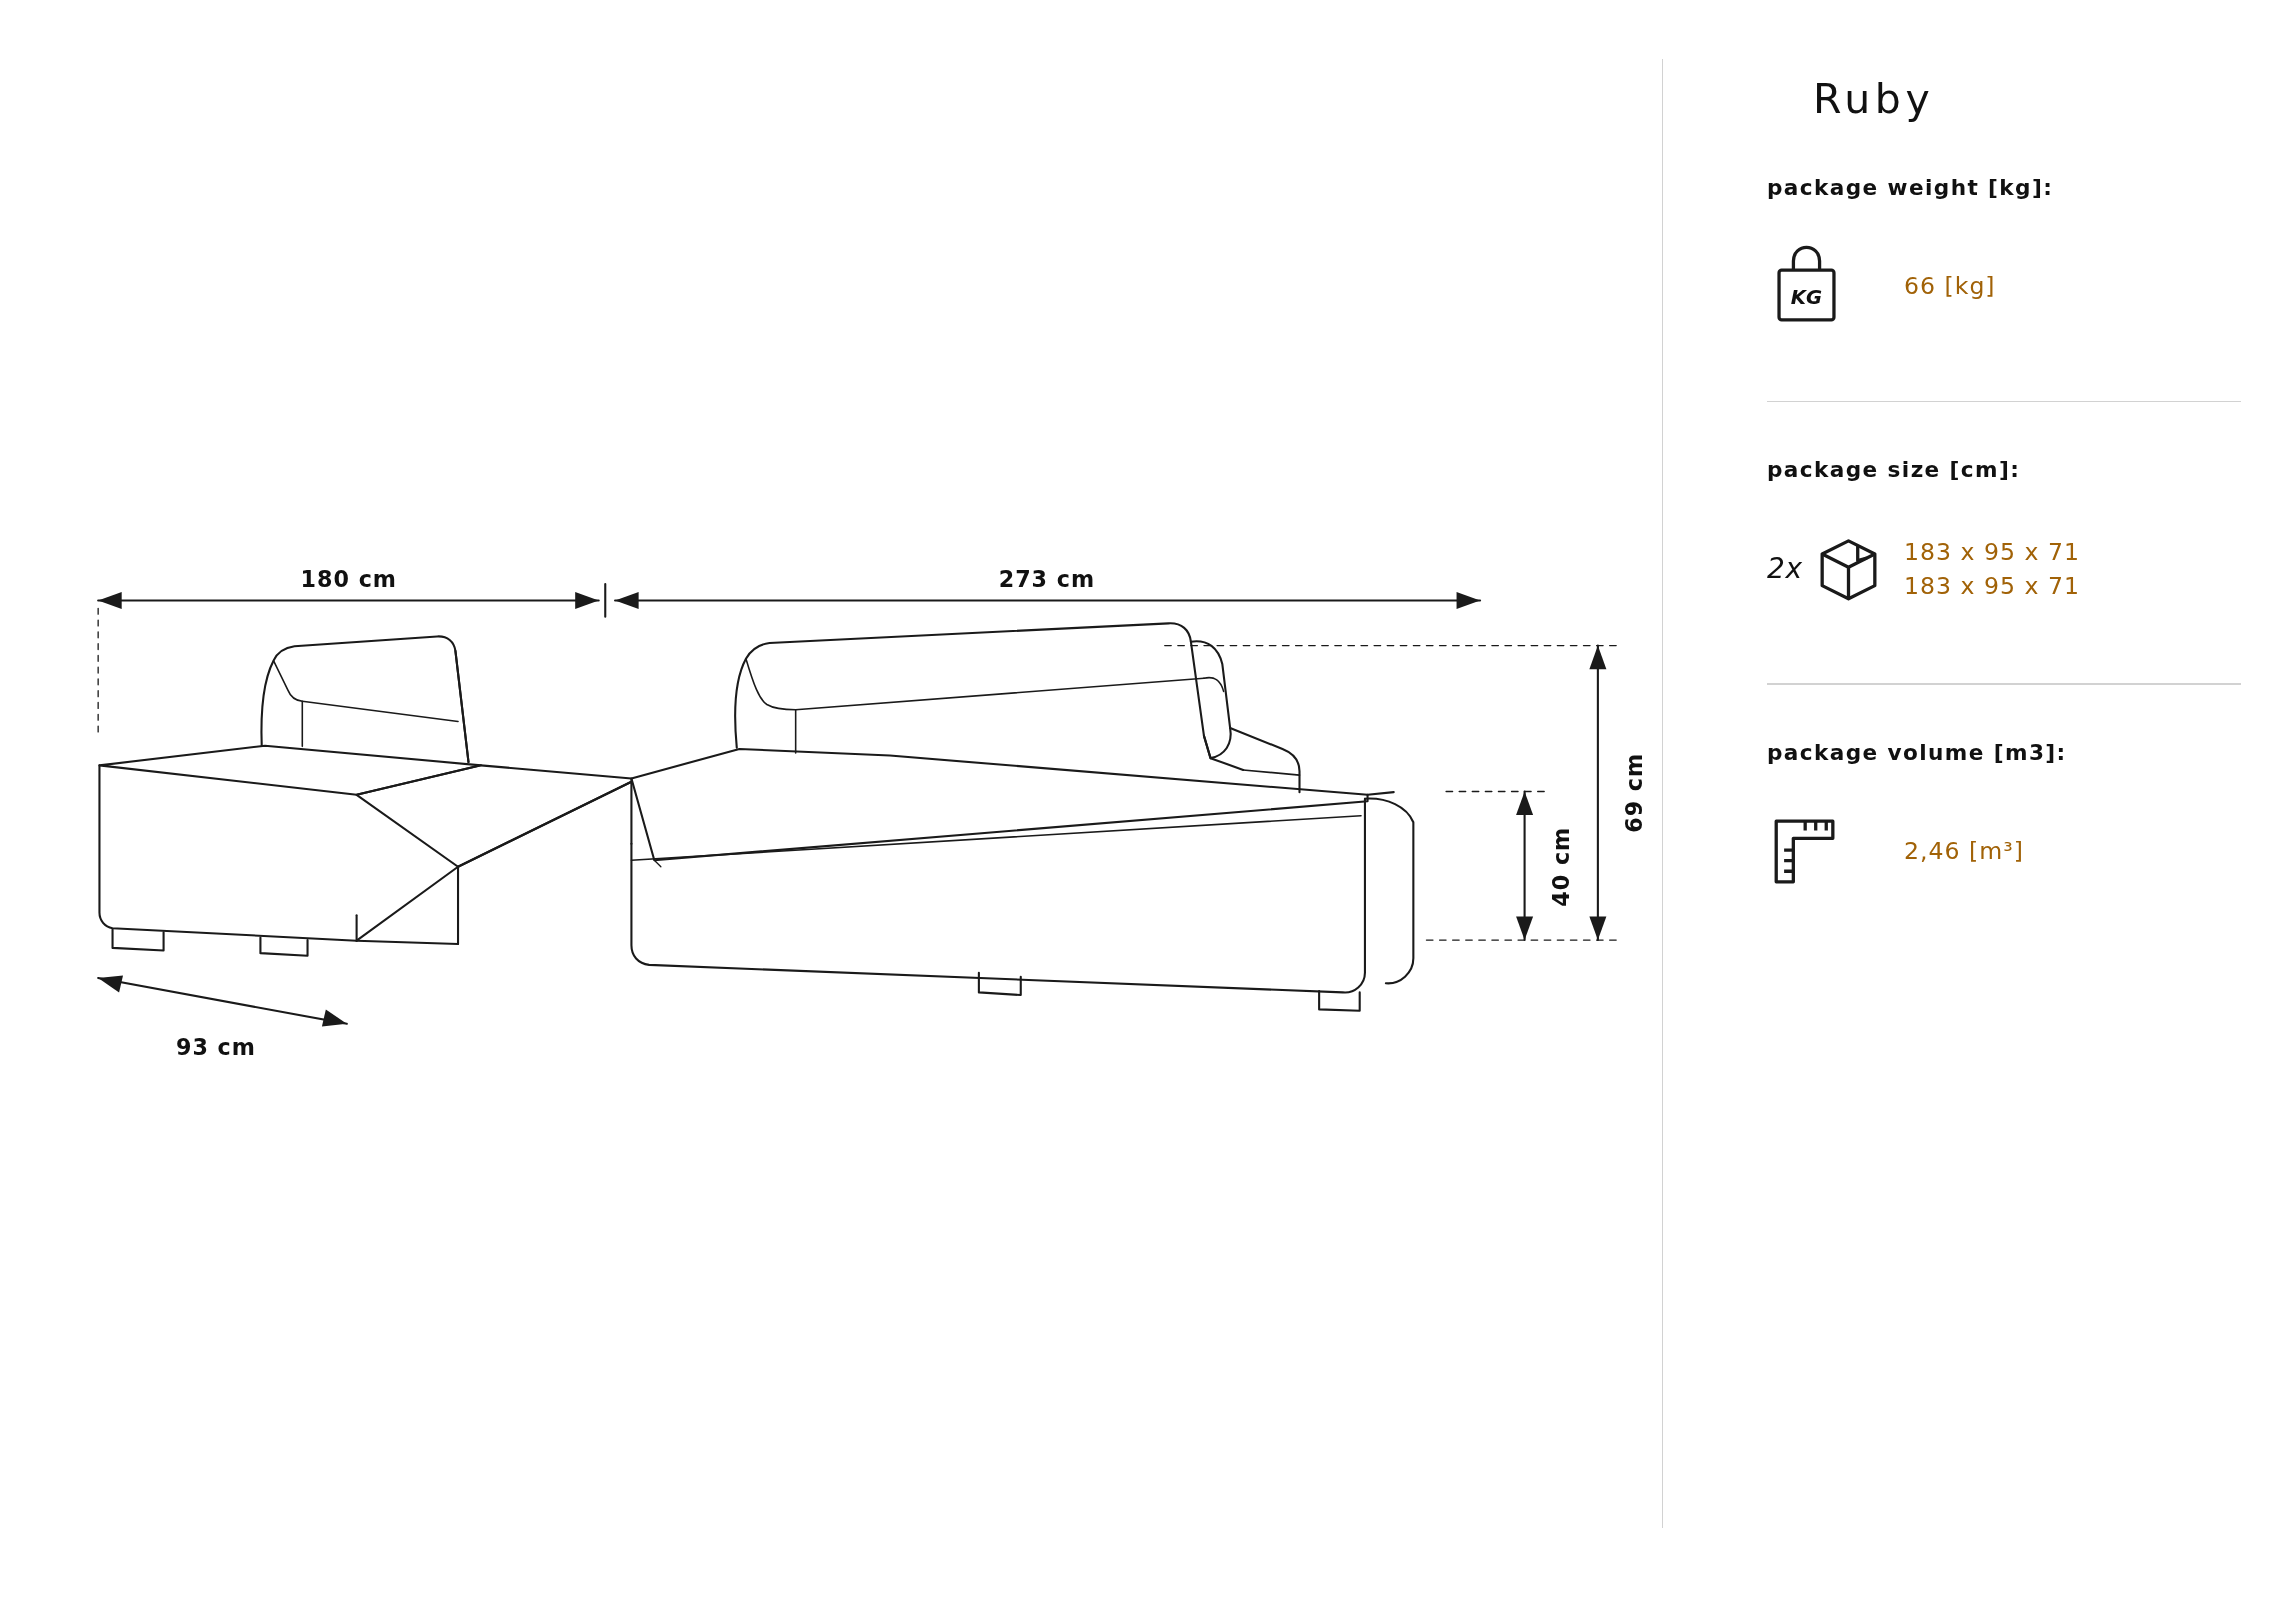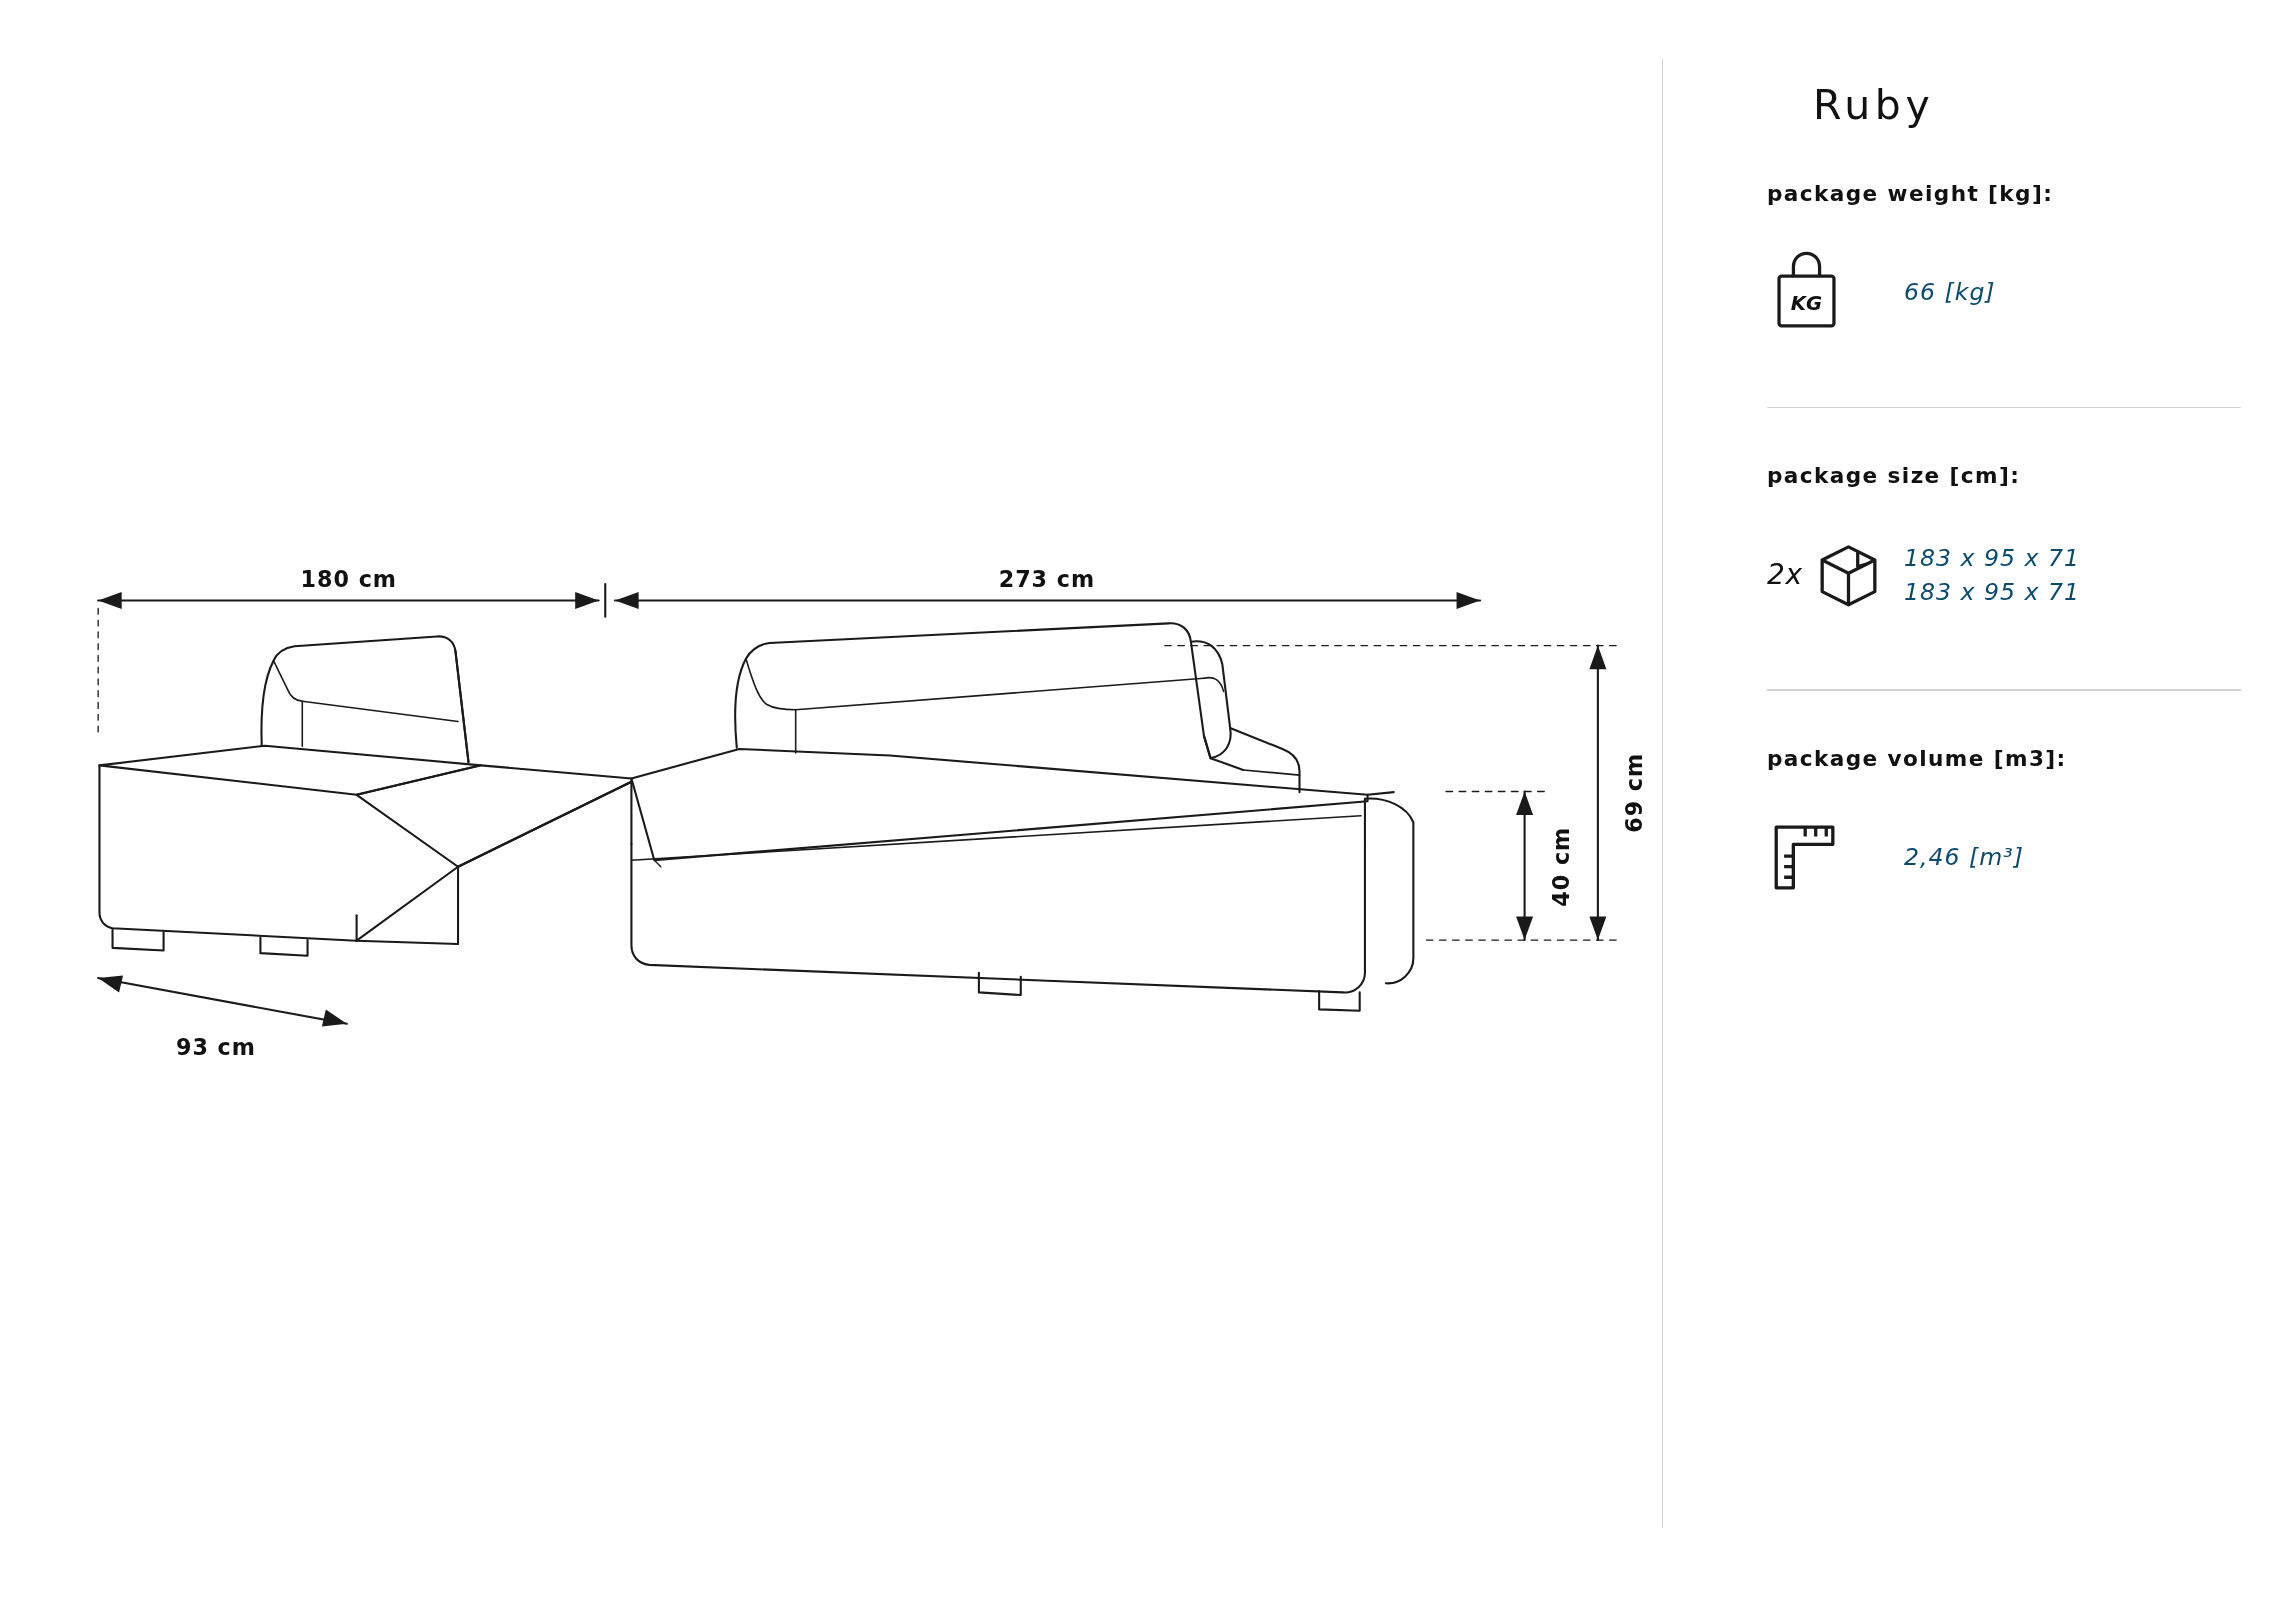--- a/index.html
+++ b/index.html
@@ -28,21 +28,21 @@
     top: 59px;
     width: 1.3px;
     height: 1469px;
     background: #d2d2d2;
   }
 
   
   .panel {
     position: absolute;
     left: 1767px;
-    top: 85px;
+    top: 79px;
     width: 471px;
   }
   .product-title {
     font-size: 41px;
     letter-spacing: 4.6px;
     font-weight: 400;
     color: #111;
     margin: 0 0 0 46px;
     line-height: 1;
   }
@@ -65,23 +65,22 @@
     width: 137px;
     display: flex;
     align-items: center;
     justify-content: flex-start;
     flex: 0 0 auto;
     font-style: italic;
   }
   .spec-value {
     font-size: 23.6px;
     letter-spacing: 1px;
-    color: #0c4a6e;
+    color: #a16207;
     line-height: 1.45;
-    font-style: italic;
   }
   .spec-value .line {
     display: block;
     white-space: nowrap;
   }
   .hdivider {
     width: 474px;
     height: 1.3px;
     background: #d2d2d2;
     margin-top: 72px;

